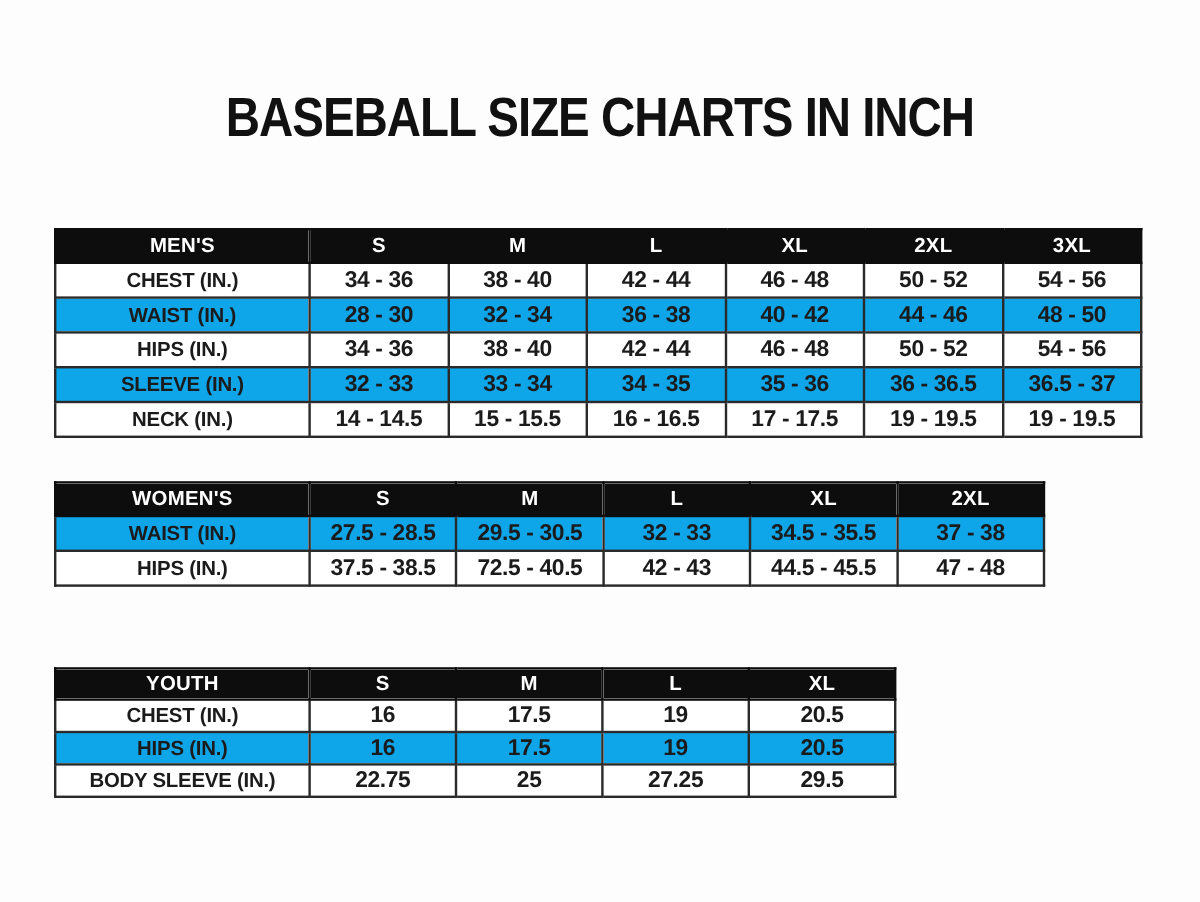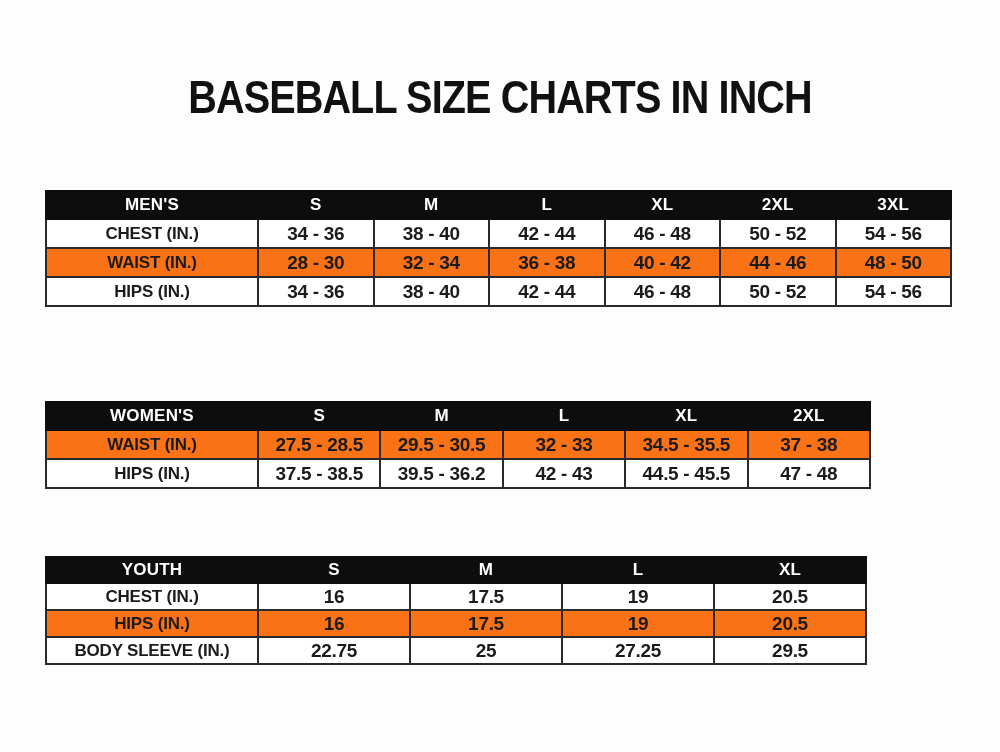--- a/index.html
+++ b/index.html
@@ -34,21 +34,21 @@
     position: absolute;
     border-collapse: collapse;
     table-layout: fixed;
     text-align: center;
     font-weight: 700;
     color: #1b1b1b;
     padding-left: 30px;
   }
   #mens   { top: 190px; left: 45px; width: 907px; }
   #womens { top: 401px; left: 45px; width: 826px; }
-  #youth  { top: 556px; left: 45px; width: 822px; }
+  #youth  { top: 556px; left: 45px; width: 702px; }
 
   .tbl col.c-label { width: 212px; }
 
   .tbl th, .tbl td {
     border: 2px solid #2a2a2a;
     padding: 0 2px;
     overflow: hidden;
     white-space: nowrap;
   }
   .tbl th {
@@ -60,21 +60,21 @@
     letter-spacing: 0.2px;
   }
   .tbl td {
     background: #ffffff;
     font-size: 19px;
     height: 27px;
     letter-spacing: -0.3px;
   }
   #youth th { height: 24px; }
   #youth td { height: 25px; }
-  .tbl tr.alt td { background: #f97316; }
+  .tbl tr.alt td { background: #0ea5e9; }
   .tbl td.lbl { font-size: 17px; letter-spacing: -0.2px; }
 </style>
 </head>
 <body>
 
 <div class="canvas">
 
   <h1 class="title">BASEBALL SIZE CHARTS IN INCH</h1>
 
   <table class="tbl" id="mens">
@@ -119,20 +119,38 @@
       </tr>
       <tr>
         <td class="lbl">HIPS (IN.)</td>
         <td>34 - 36</td>
         <td>38 - 40</td>
         <td>42 - 44</td>
         <td>46 - 48</td>
         <td>50 - 52</td>
         <td>54 - 56</td>
       </tr>
+      <tr class="alt">
+        <td class="lbl">SLEEVE (IN.)</td>
+        <td>32 - 33</td>
+        <td>33 - 34</td>
+        <td>34 - 35</td>
+        <td>35 - 36</td>
+        <td>36 - 36.5</td>
+        <td>36.5 - 37</td>
+      </tr>
+      <tr>
+        <td class="lbl">NECK (IN.)</td>
+        <td>14 - 14.5</td>
+        <td>15 - 15.5</td>
+        <td>16 - 16.5</td>
+        <td>17 - 17.5</td>
+        <td>19 - 19.5</td>
+        <td>19 - 19.5</td>
+      </tr>
     </tbody>
   </table>
 
   <table class="tbl" id="womens">
     <colgroup>
       <col class="c-label">
         <col>
         <col>
         <col>
         <col>
@@ -153,21 +171,21 @@
         <td class="lbl">WAIST (IN.)</td>
         <td>27.5 - 28.5</td>
         <td>29.5 - 30.5</td>
         <td>32 - 33</td>
         <td>34.5 - 35.5</td>
         <td>37 - 38</td>
       </tr>
       <tr>
         <td class="lbl">HIPS (IN.)</td>
         <td>37.5 - 38.5</td>
-        <td>39.5 - 36.2</td>
+        <td>72.5 - 40.5</td>
         <td>42 - 43</td>
         <td>44.5 - 45.5</td>
         <td>47 - 48</td>
       </tr>
     </tbody>
   </table>
 
   <table class="tbl" id="youth">
     <colgroup>
       <col class="c-label">

